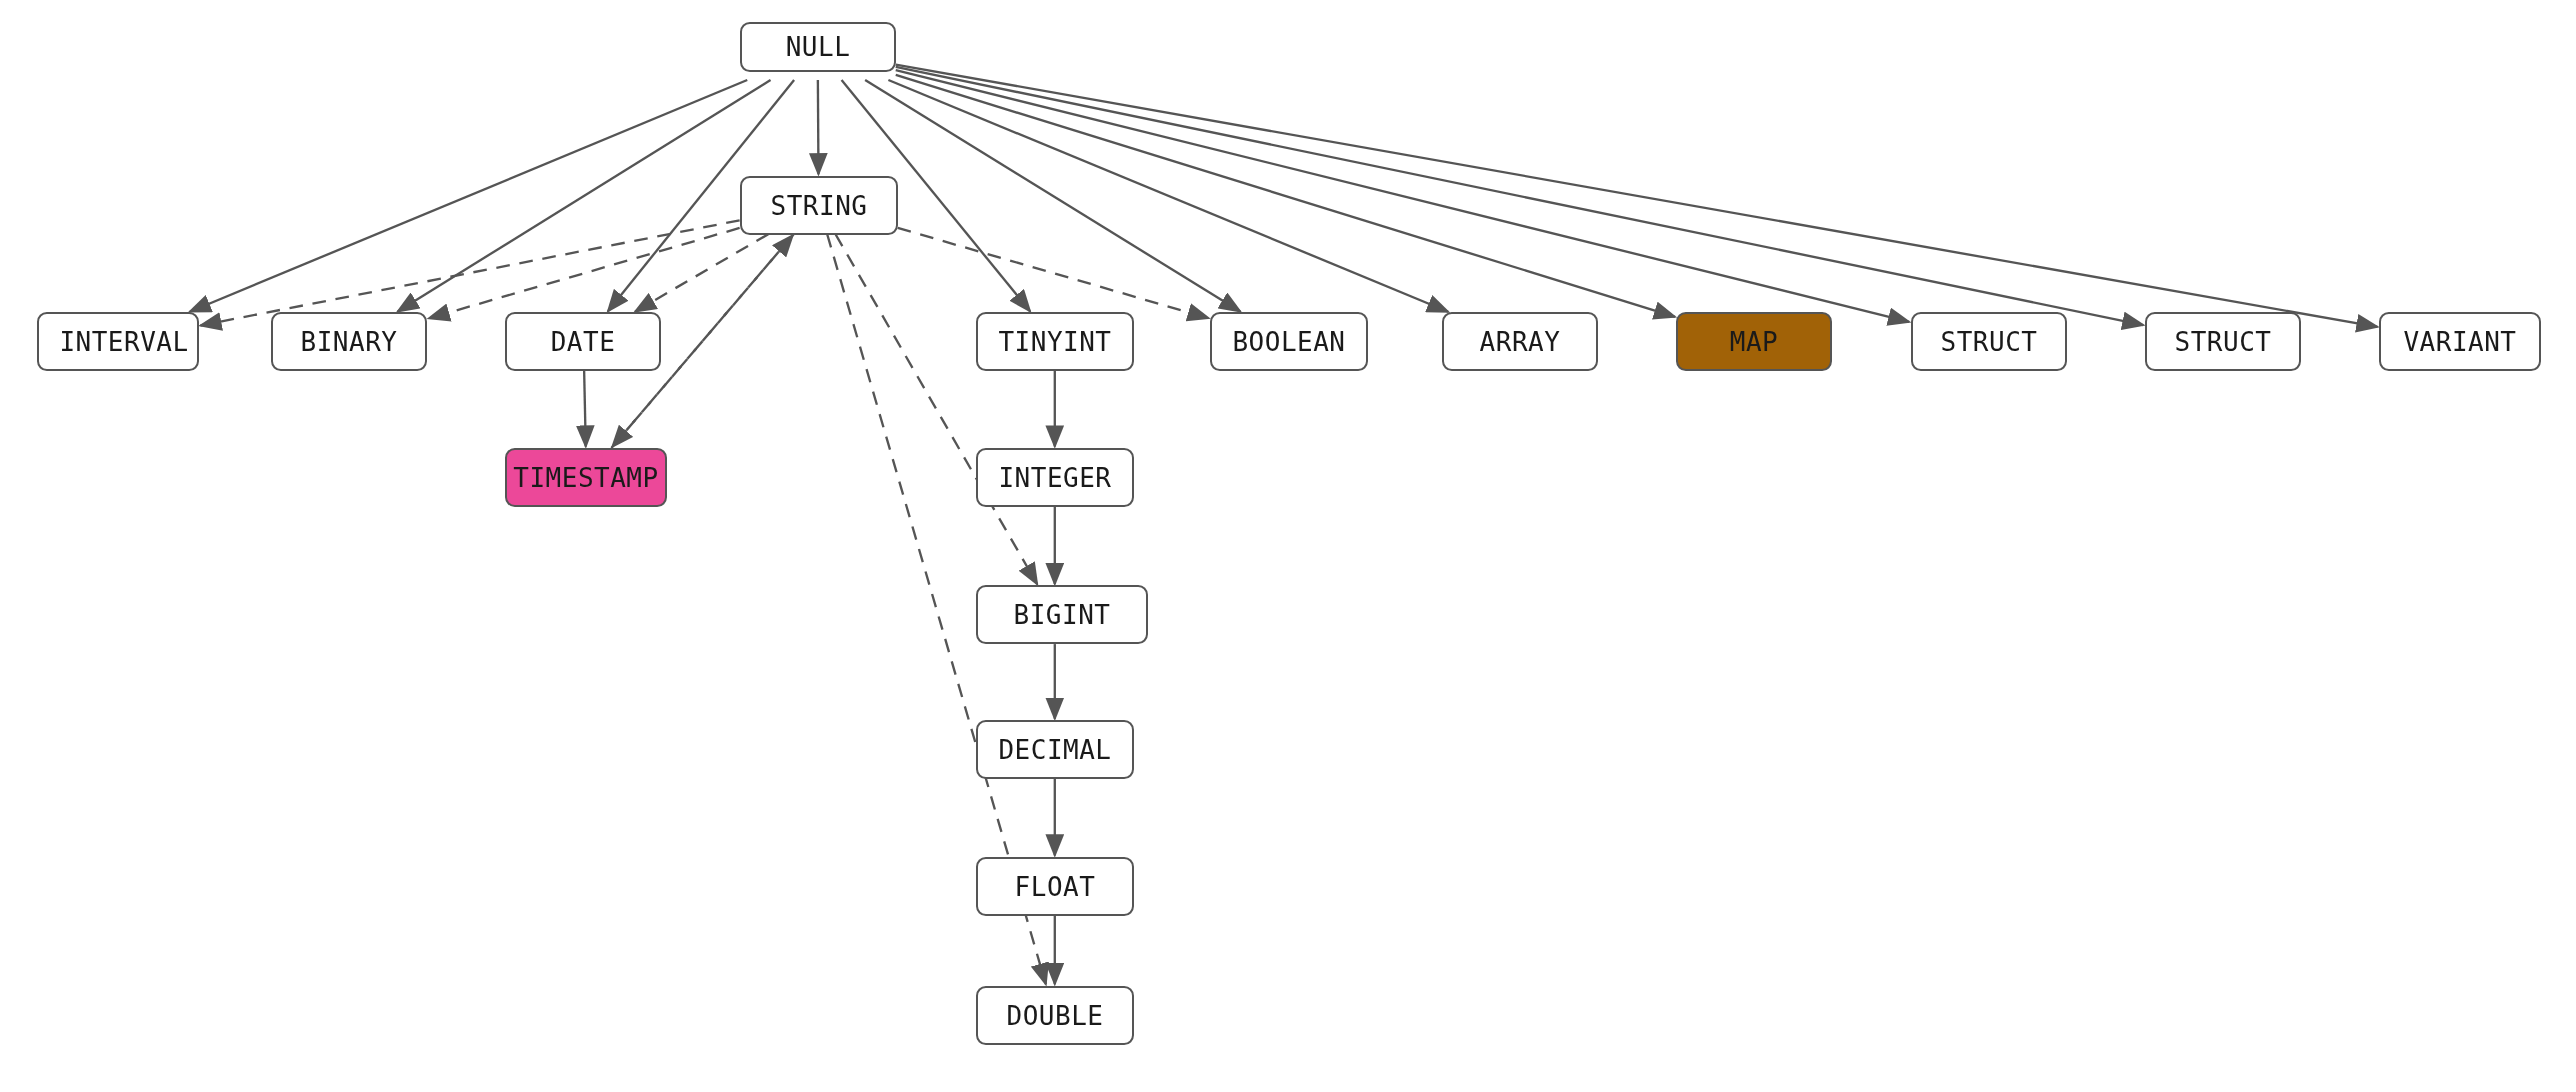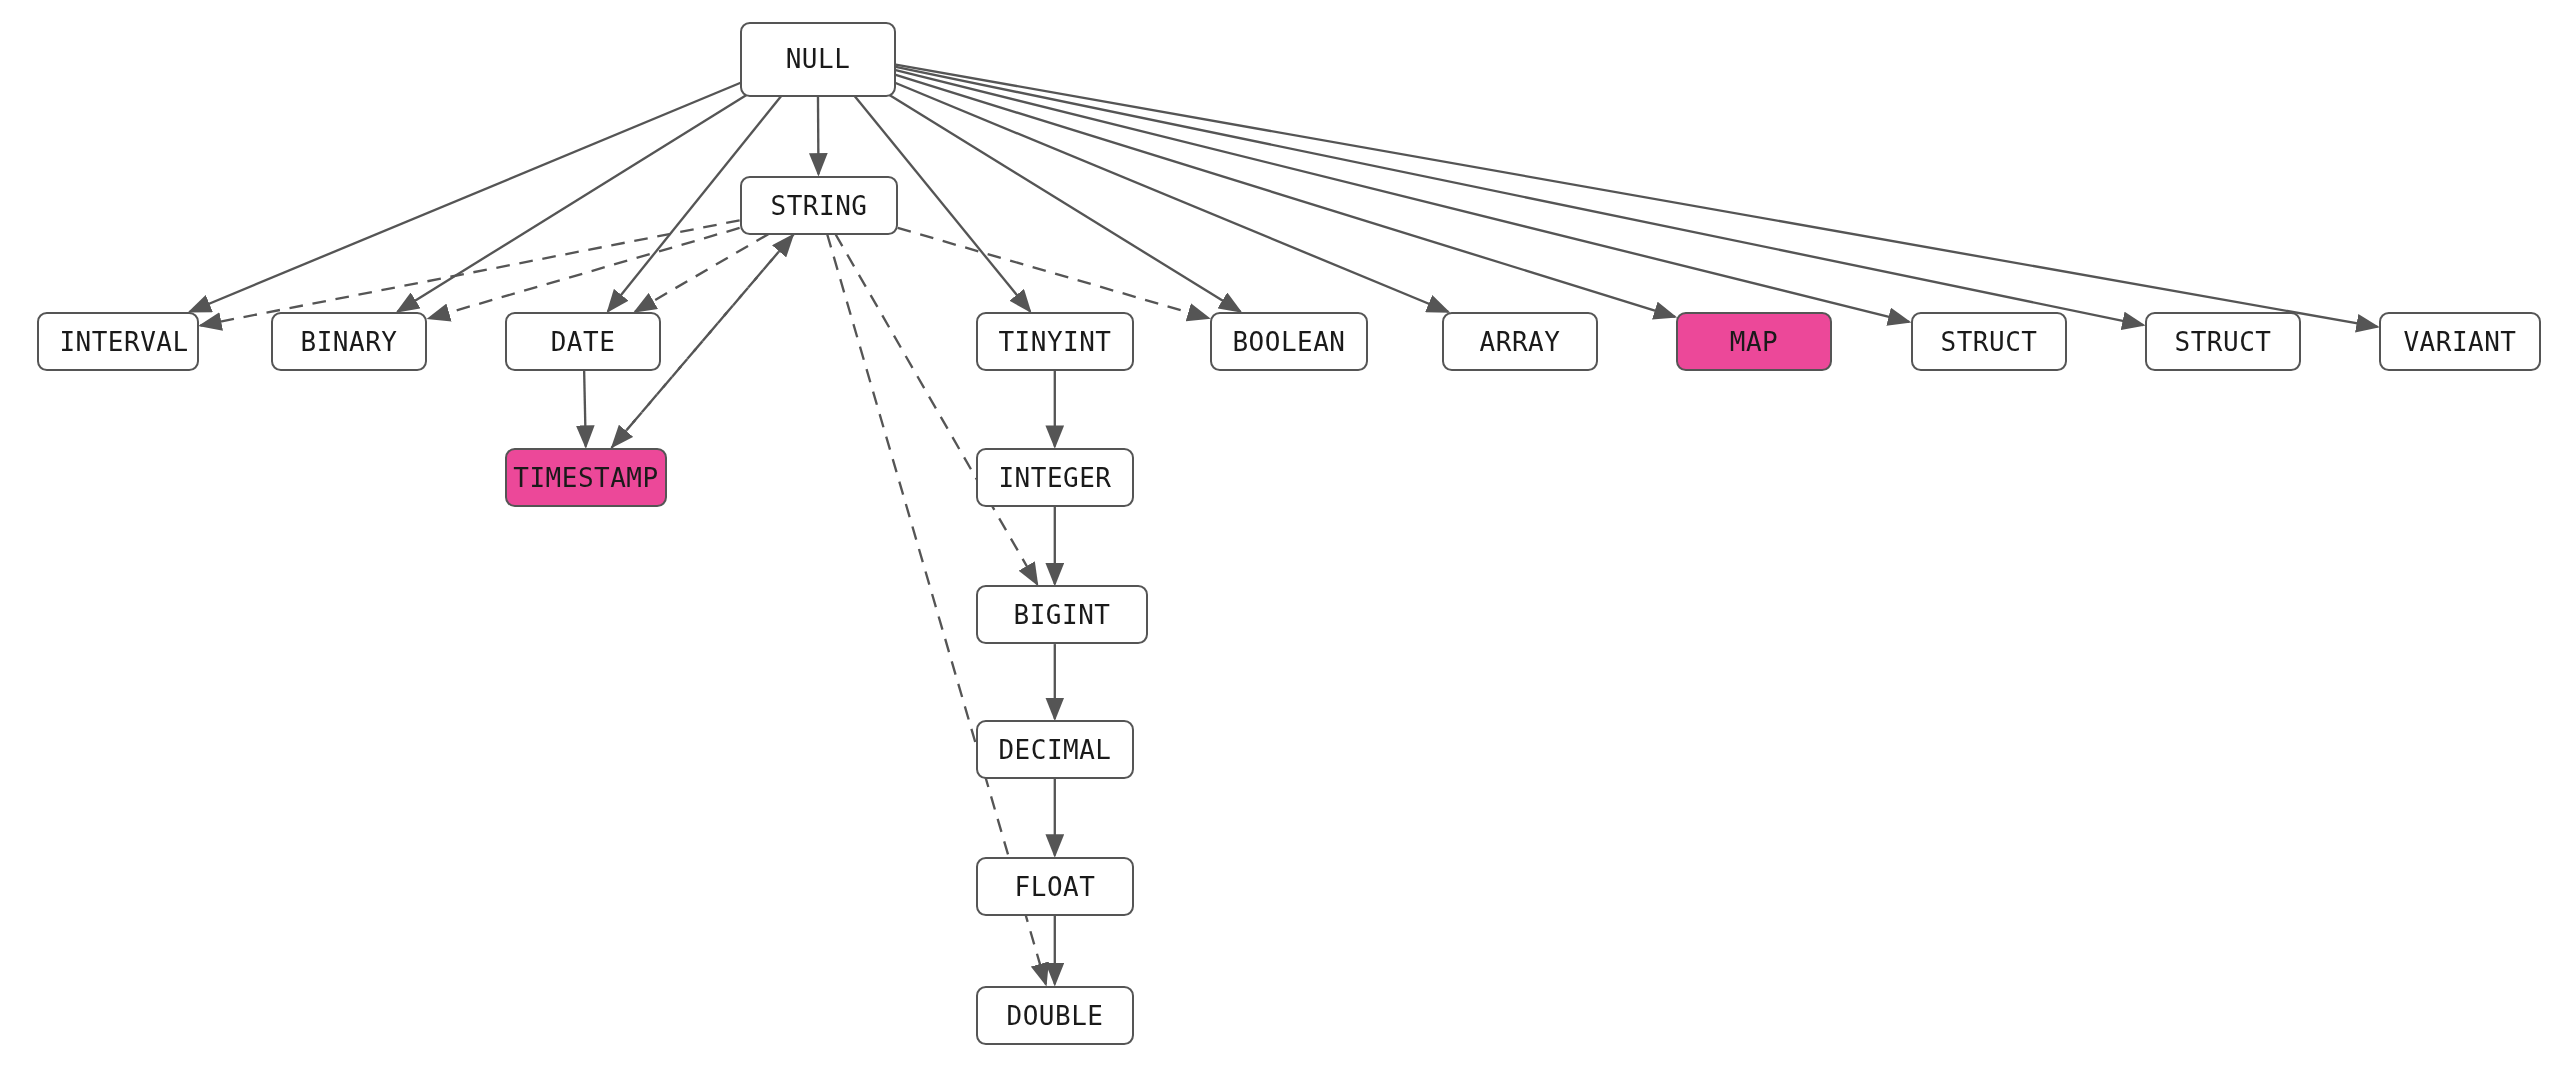--- a/index.html
+++ b/index.html
@@ -76,21 +76,21 @@
         <line x1="626.59" y1="459.00" x2="812.44" y2="241.14" stroke="#555555" stroke-width="2.4" marker-end="url(#arrowhead)" stroke-dasharray="14,10"></line>
         <line x1="598.65" y1="380.00" x2="600.32" y2="457.50" stroke="#555555" stroke-width="2.4" marker-end="url(#arrowhead)"></line>
         <line x1="1081.00" y1="380.00" x2="1081.00" y2="457.50" stroke="#555555" stroke-width="2.4" marker-end="url(#arrowhead)"></line>
         <line x1="1081.00" y1="519.00" x2="1081.00" y2="598.50" stroke="#555555" stroke-width="2.4" marker-end="url(#arrowhead)"></line>
         <line x1="1081.00" y1="660.00" x2="1081.00" y2="736.50" stroke="#555555" stroke-width="2.4" marker-end="url(#arrowhead)"></line>
         <line x1="1081.00" y1="798.00" x2="1081.00" y2="876.50" stroke="#555555" stroke-width="2.4" marker-end="url(#arrowhead)"></line>
         <line x1="1081.00" y1="938.00" x2="1081.00" y2="1008.50" stroke="#555555" stroke-width="2.4" marker-end="url(#arrowhead)"></line>
       </g>
   </svg>
   <div id="nodes-group">
-      <div class="node" style="left: 740px; top: 21.5px; width: 156px; height: 75px; border-color: rgb(85, 85, 85); background: rgb(255, 255, 255); color: rgb(26, 26, 26);">
+      <div class="node" style="left: 740px; top: 21.5px; width: 156px; height: 50px; border-color: rgb(85, 85, 85); background: rgb(255, 255, 255); color: rgb(26, 26, 26);">
         <span class="node-label">NULL</span>
       </div>
       <div class="node" style="left: 740px; top: 176px; width: 158px; height: 59px; border-color: rgb(85, 85, 85); background: rgb(255, 255, 255); color: rgb(26, 26, 26);">
         <span class="node-label">STRING</span>
       </div>
       <div class="node" style="left: 37px; top: 312px; width: 162px; height: 59px; border-color: rgb(85, 85, 85); background: rgb(255, 255, 255); color: rgb(26, 26, 26); padding-left: 12px;">
         <span class="node-label">INTERVAL</span>
       </div>
       <div class="node" style="left: 271px; top: 312px; width: 156px; height: 59px; border-color: rgb(85, 85, 85); background: rgb(255, 255, 255); color: rgb(26, 26, 26);">
         <span class="node-label">BINARY</span>
@@ -103,21 +103,21 @@
       </div>
       <div class="node" style="left: 976px; top: 312px; width: 158px; height: 59px; border-color: rgb(85, 85, 85); background: rgb(255, 255, 255); color: rgb(26, 26, 26);">
         <span class="node-label">TINYINT</span>
       </div>
       <div class="node" style="left: 1210px; top: 312px; width: 158px; height: 59px; border-color: rgb(85, 85, 85); background: rgb(255, 255, 255); color: rgb(26, 26, 26);">
         <span class="node-label">BOOLEAN</span>
       </div>
       <div class="node" style="left: 1442px; top: 312px; width: 156px; height: 59px; border-color: rgb(85, 85, 85); background: rgb(255, 255, 255); color: rgb(26, 26, 26);">
         <span class="node-label">ARRAY</span>
       </div>
-      <div class="node" style="left: 1676px; top: 312px; width: 156px; height: 59px; border-color: rgb(85, 85, 85); background: #ec4899; color: rgb(26, 26, 26);">
+      <div class="node" style="left: 1676px; top: 312px; width: 156px; height: 59px; border-color: rgb(85, 85, 85); background: #a16207; color: rgb(26, 26, 26);">
         <span class="node-label">MAP</span>
       </div>
       <div class="node" style="left: 1911px; top: 312px; width: 156px; height: 59px; border-color: rgb(85, 85, 85); background: rgb(255, 255, 255); color: rgb(26, 26, 26);">
         <span class="node-label">STRUCT</span>
       </div>
       <div class="node" style="left: 2145px; top: 312px; width: 156px; height: 59px; border-color: rgb(85, 85, 85); background: rgb(255, 255, 255); color: rgb(26, 26, 26);">
         <span class="node-label">STRUCT</span>
       </div>
       <div class="node" style="left: 2379px; top: 312px; width: 162px; height: 59px; border-color: rgb(85, 85, 85); background: rgb(255, 255, 255); color: rgb(26, 26, 26);">
         <span class="node-label">VARIANT</span>

